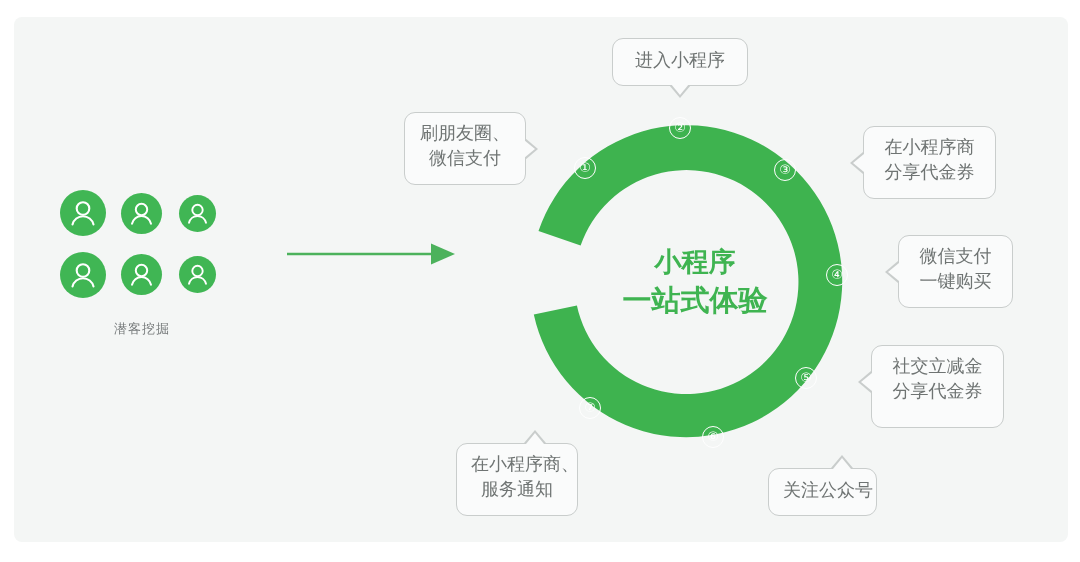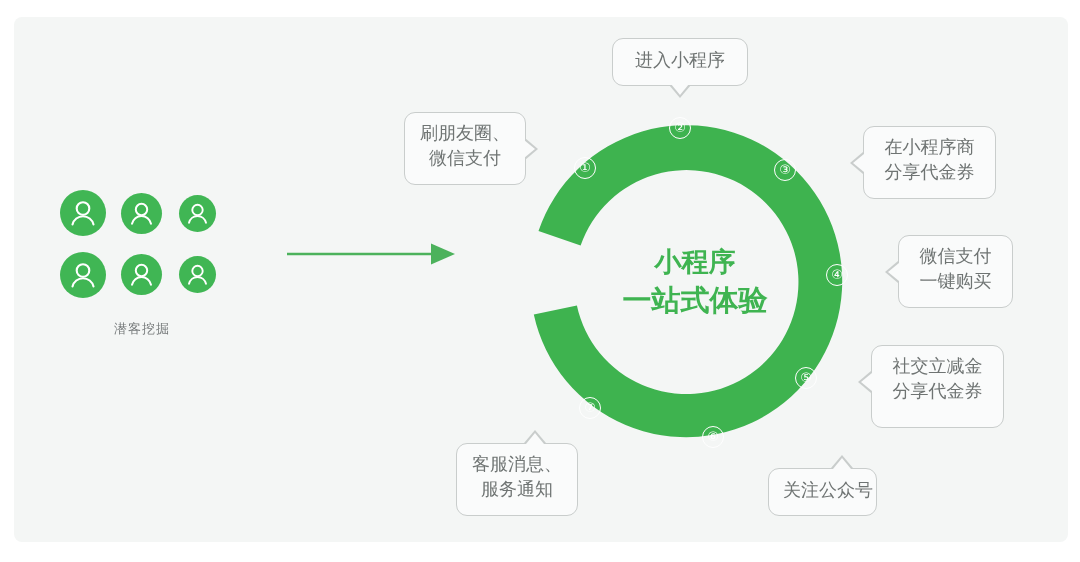--- a/index.html
+++ b/index.html
@@ -264,19 +264,19 @@
     <span class="tail tail-left-f" style="left:-11px; top:27px;"></span>
   </div>
 
   <div class="bubble" style="left:768px; top:468px; width:109px; height:48px;">
     <span class="line">关注公众号</span>
     <span class="tail tail-up-b" style="left:62px; top:-14px;"></span>
     <span class="tail tail-up-f" style="left:64px; top:-11px;"></span>
   </div>
 
   <div class="bubble" style="left:456px; top:443px; width:122px; height:73px; line-height:25px;">
-    <span class="line">客服消息、</span>
+    <span class="line">在小程序商、</span>
     <span class="line">服务通知</span>
     <span class="tail tail-up-b" style="left:67px; top:-14px;"></span>
     <span class="tail tail-up-f" style="left:69px; top:-11px;"></span>
   </div>
 
 </div>
 
 </body></html>

